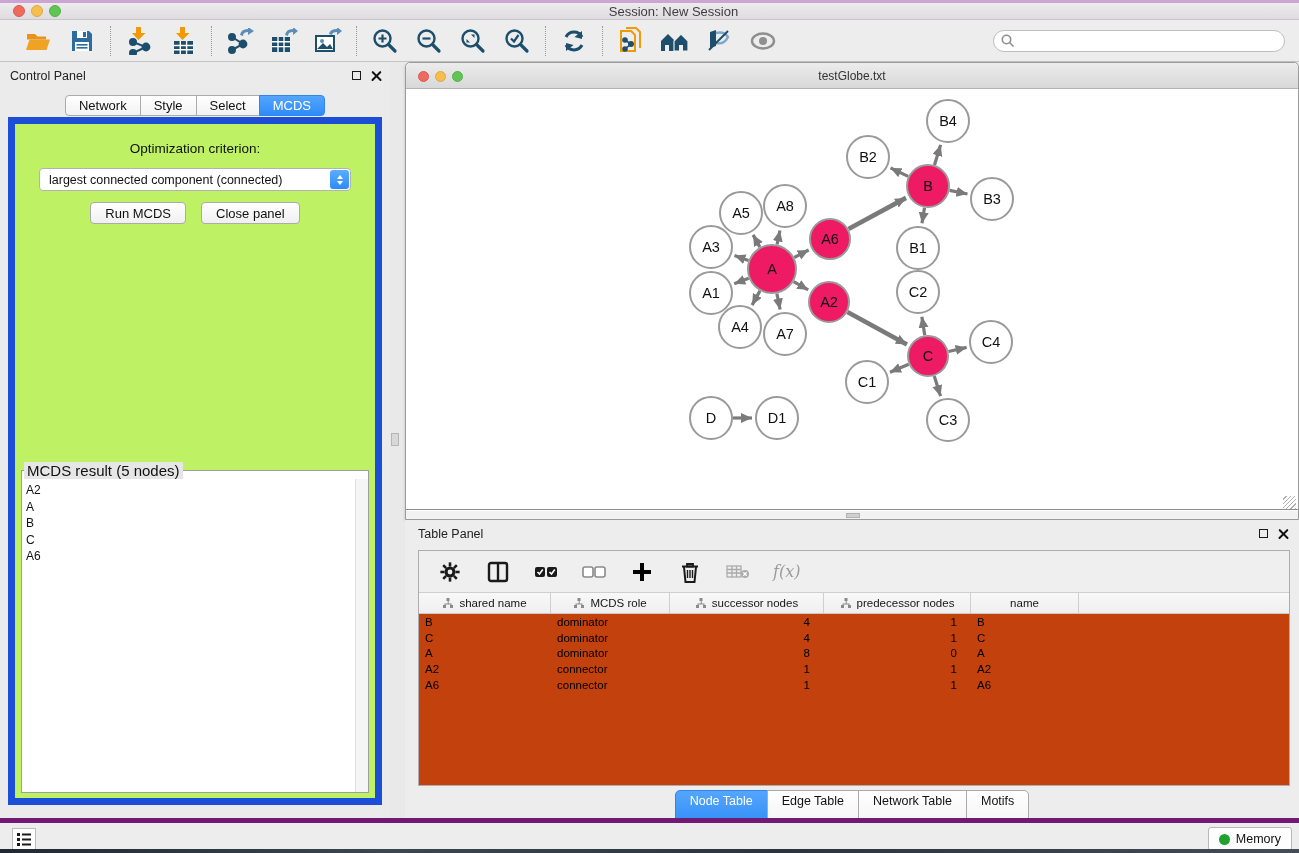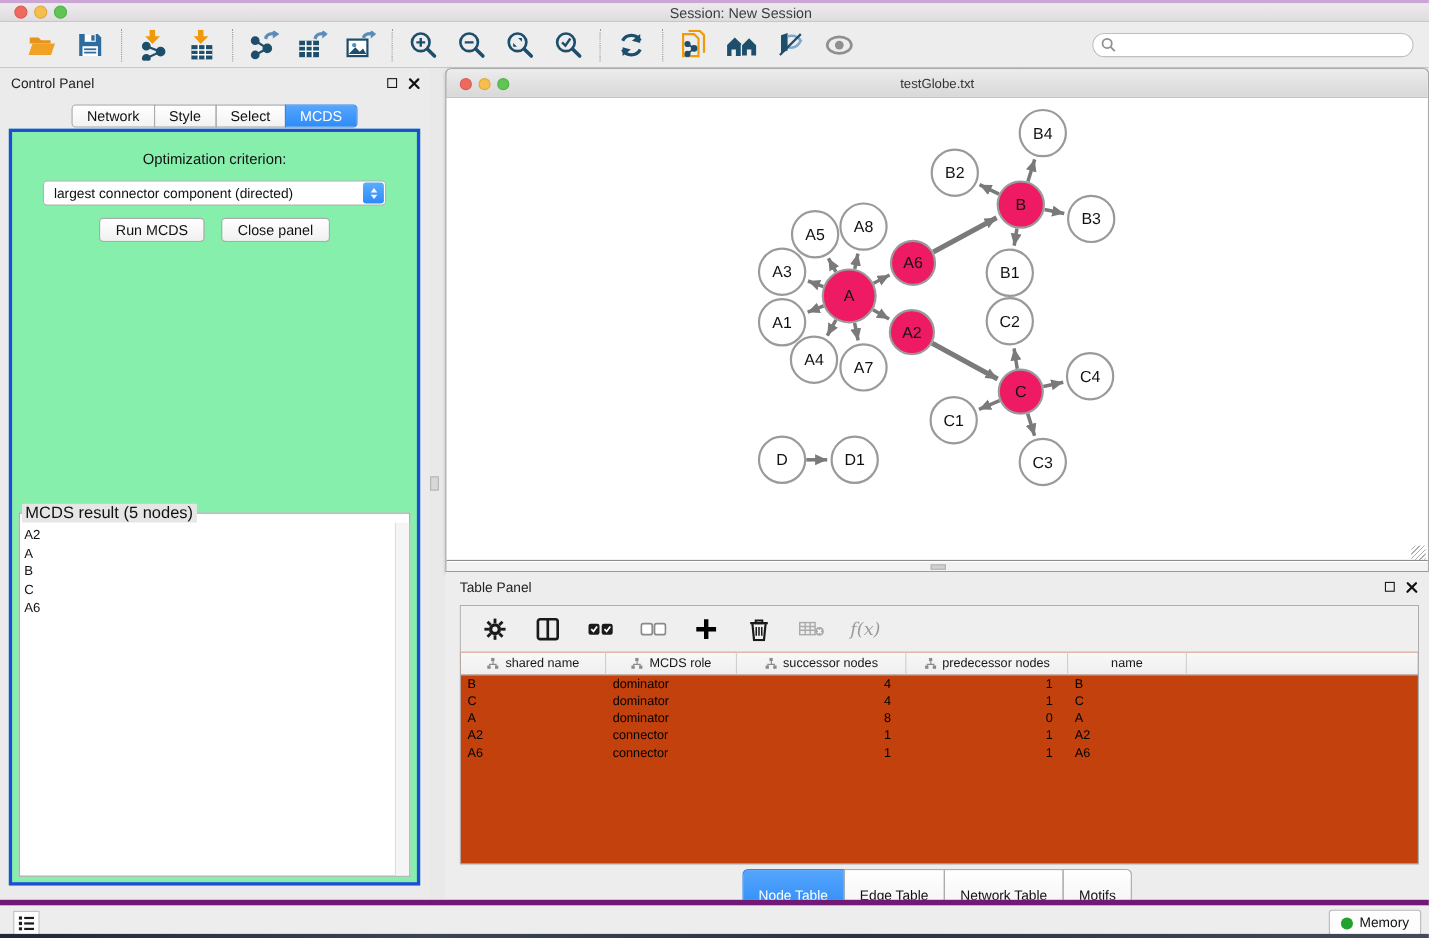--- a/index.html
+++ b/index.html
@@ -45,21 +45,21 @@
     background:#111; border-radius:1px; }
   .close-glyph:before { transform:rotate(45deg); } .close-glyph:after { transform:rotate(-45deg); }
 
   .ctabs { position:absolute; left:0; right:0; top:33px; display:flex; justify-content:center; }
   .ctab { height:21px; line-height:19px; padding:0 13px; font-size:13px; color:#111; background:linear-gradient(#FFFFFF,#F2F2F2);
           border:1px solid #ABABAB; margin-left:-1px; cursor:default; }
   .ctab:first-child { border-radius:4px 0 0 4px; margin-left:0; }
   .ctab:last-child { border-radius:0 4px 4px 0; }
   .ctab.active { background:linear-gradient(#55A5FC,#2E8CF8); border-color:#2E86EE; color:#fff; }
 
-  .cbody { position:absolute; left:8px; right:8px; top:55px; bottom:13px; background:#86efac; border:3px solid #1d4ed8; }
+  .cbody { position:absolute; left:8px; right:8px; top:55px; bottom:13px; background:#bef264; border:7px solid #1d4ed8; }
   .optlabel { margin-top:17px; text-align:center; font-size:13.5px; color:#111; }
   .dropdown { position:relative; margin:12px auto 0; width:312px; height:23px; background:#fff;
               border:1px solid #B2B2B2; border-radius:4px; font-size:12.5px; color:#111;
               display:flex; align-items:center; padding-left:9px; }
   .stepper { position:absolute; right:1px; top:1px; width:19px; height:19px; border-radius:3px;
              background:linear-gradient(#5BADFF,#2D8AF7); display:flex; flex-direction:column;
              align-items:center; justify-content:center; gap:2px; }
   .chev { width:0; height:0; border-left:3.5px solid transparent; border-right:3.5px solid transparent; }
   .chev.up { border-bottom:4px solid #fff; } .chev.dn { border-top:4px solid #fff; }
   .btnrow { margin-top:11px; display:flex; justify-content:center; gap:15px; }
@@ -105,21 +105,21 @@
   .grid { position:absolute; left:0; right:0; top:42px; bottom:0; overflow:hidden; background:#c2410c; }
   .gridhead { display:flex; height:21px; background:linear-gradient(#F8F8F8,#EFEFEF); border-bottom:1px solid #C9C9C9; }
   .hcell { position:relative; display:flex; align-items:center; justify-content:center; gap:5px;
            font-size:11.5px; color:#161616; border-right:1px solid #CFCFCF; flex:0 0 auto; }
   .hcell:last-child { border-right:none; flex:1 1 auto; }
   .gridrow { display:flex; height:15.7px; align-items:center; }
   .gcell { font-size:11.5px; color:#000; flex:0 0 auto; padding:0 6px; white-space:nowrap; overflow:hidden; }
 
   
   .ttabs { position:absolute; left:0; right:0; top:270px; display:flex; justify-content:center; }
-  .ttab { height:39px; line-height:21px; padding:13px 14px; font-size:12.5px; color:#111;
+  .ttab { height:39px; line-height:21px; padding:0 14px; font-size:12.5px; color:#111;
           background:linear-gradient(#FFFFFF,#F3F3F3); border:1px solid #ABABAB; margin-left:-1px; }
   .ttab:first-child { border-radius:5px 0 0 5px; margin-left:0; }
   .ttab:last-child { border-radius:0 5px 5px 0; }
   .ttab.active { background:linear-gradient(#55A5FC,#2E8CF8); border-color:#2E86EE; color:#fff; }
 
   
   .statusbar { position:absolute; left:0; top:818px; width:100%; height:31px; background:#EDEDED;
                border-top:5px solid #701a75; }
   .listbtn { position:absolute; left:12px; top:5px; width:24px; height:23px; background:#FDFDFD;
              border:1px solid #BDBDBD; display:flex; align-items:center; justify-content:center; }
@@ -316,21 +316,21 @@
       </div>
       <div class="ctabs">
         <div class="ctab">Network</div>
         <div class="ctab">Style</div>
         <div class="ctab">Select</div>
         <div class="ctab active">MCDS</div>
       </div>
       <div class="cbody">
         <div class="optlabel">Optimization criterion:</div>
         <div class="dropdown">
-          <span>largest connector component (directed)</span>
+          <span>largest connected component (connected)</span>
           <span class="stepper">
             <span class="chev up"></span>
               <span class="chev dn"></span>
           </span>
         </div>
         <div class="btnrow">
           <button class="pushbtn">Run MCDS</button>
           <button class="pushbtn">Close panel</button>
         </div>
         <fieldset class="resultbox">

